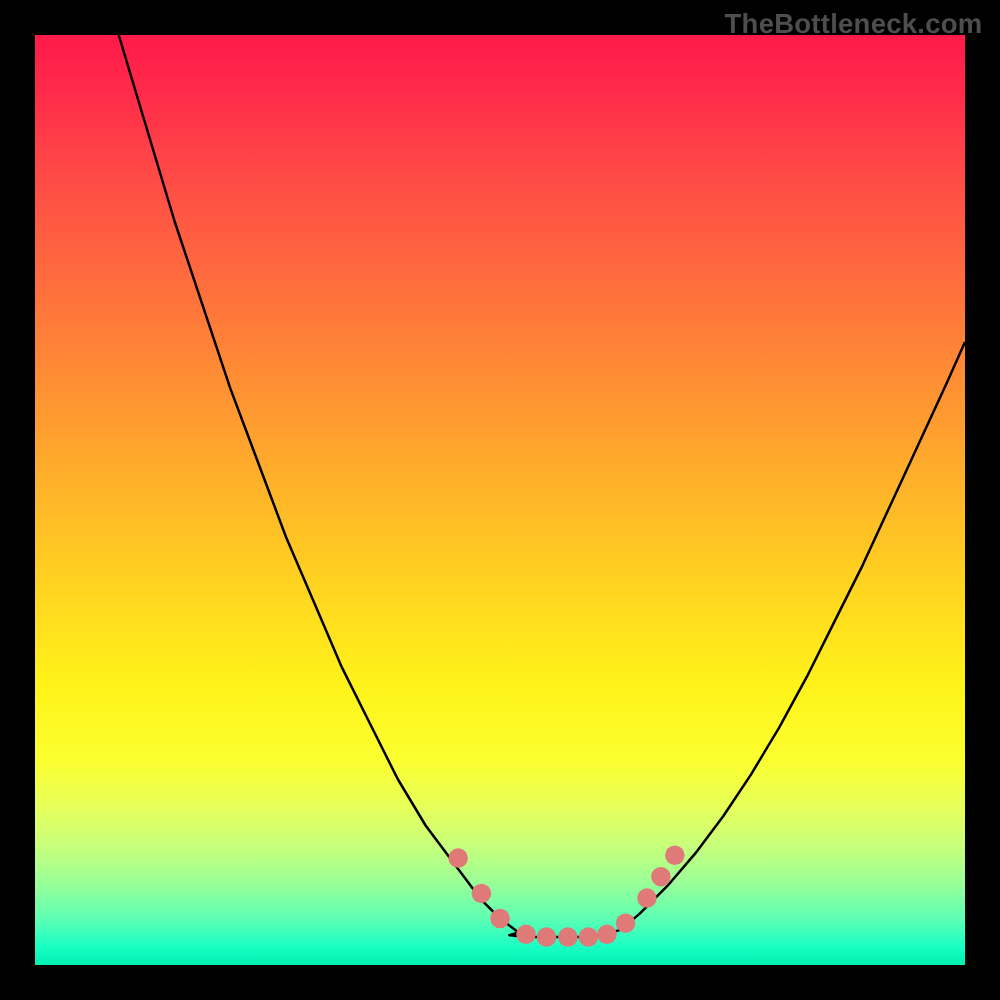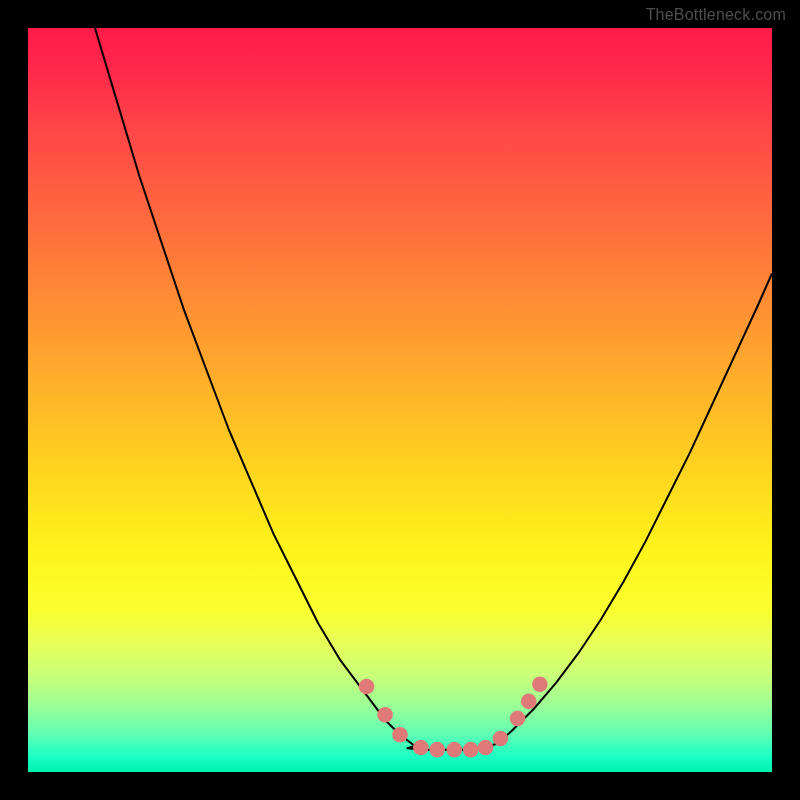--- a/index.html
+++ b/index.html
@@ -57,22 +57,22 @@
     top: 0;
     left: 0;
     width: 744px;
     height: 744px;
   }
   .watermark {
     position: absolute;
     top: 6px;
     right: 14px;
     color: #4e4e4e;
-    font-size: 16px;
-    font-weight: 400;
+    font-size: 22px;
+    font-weight: 700;
     letter-spacing: 0.2px;
     user-select: none;
   }
 </style>
 </head>
 <body>
 
 <div class="frame">
   <div class="plot-area">
     <div class="gradient-bg"></div>

